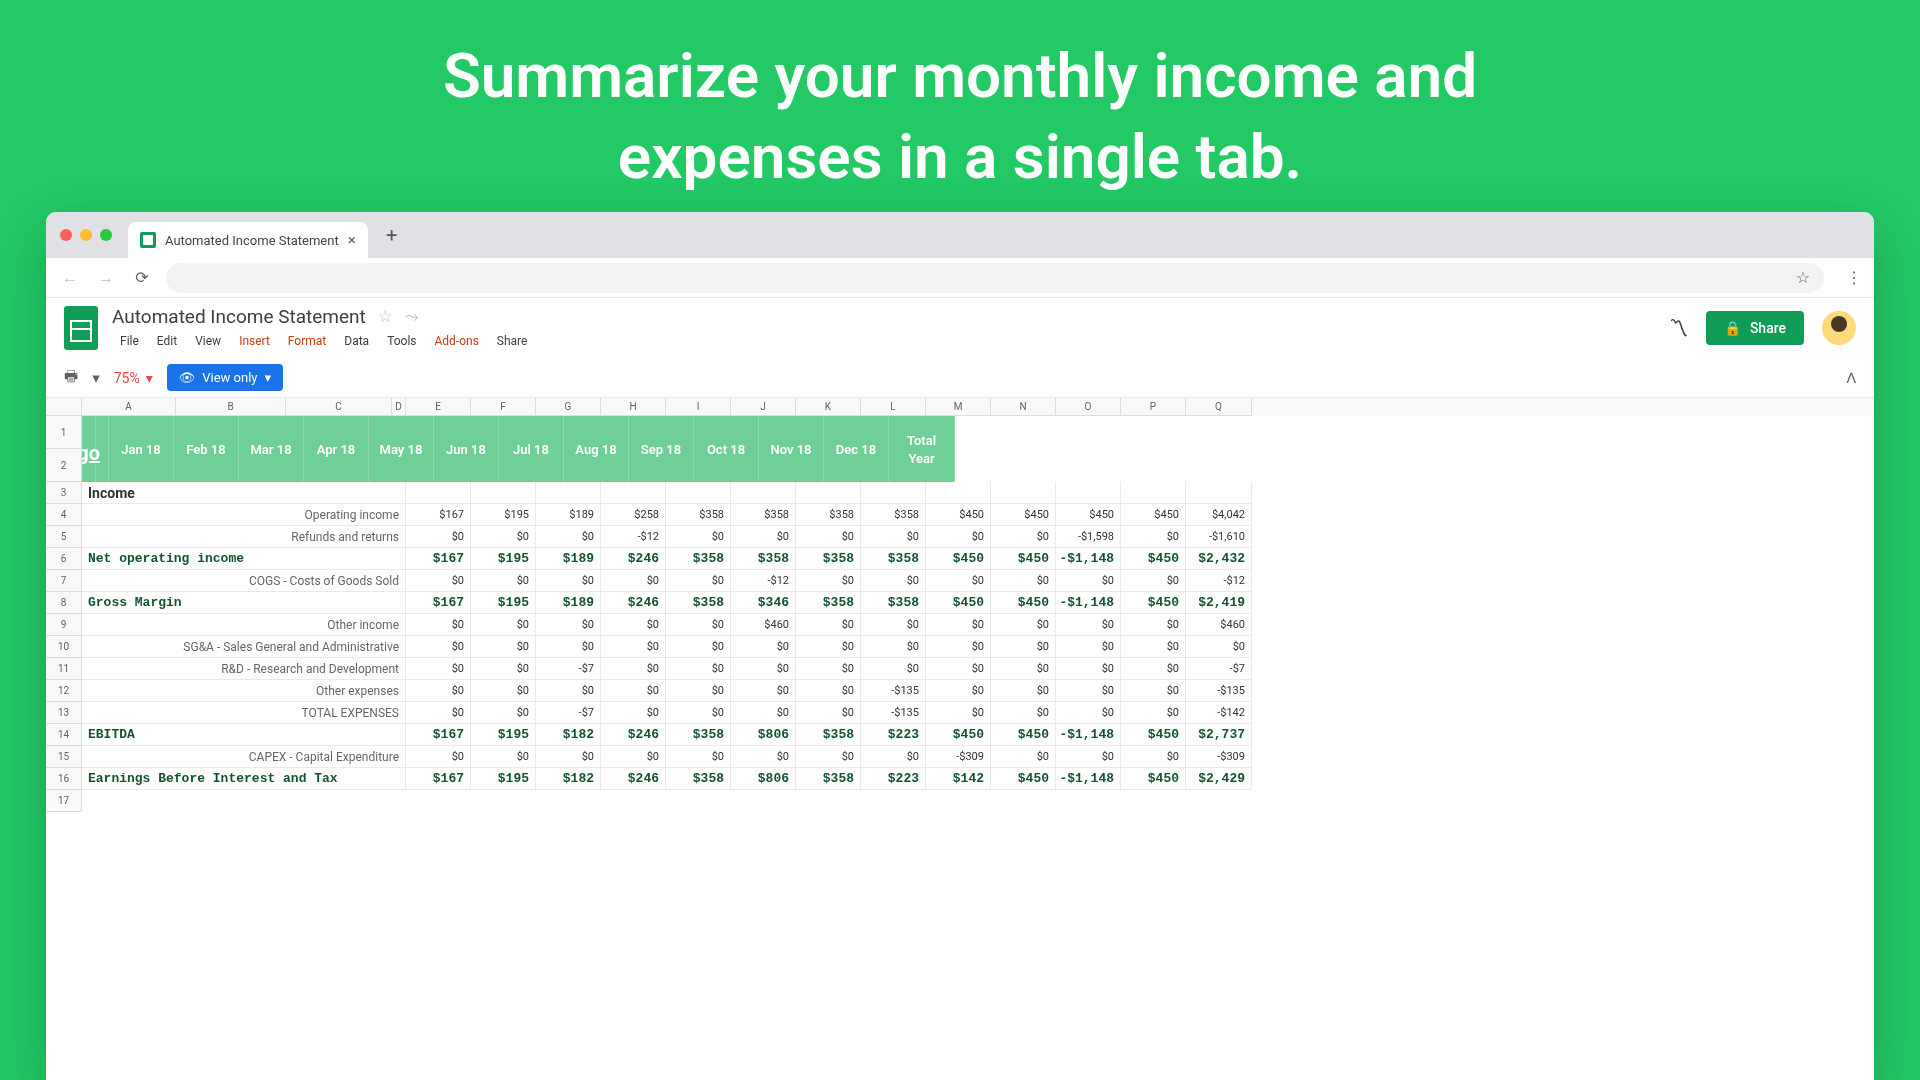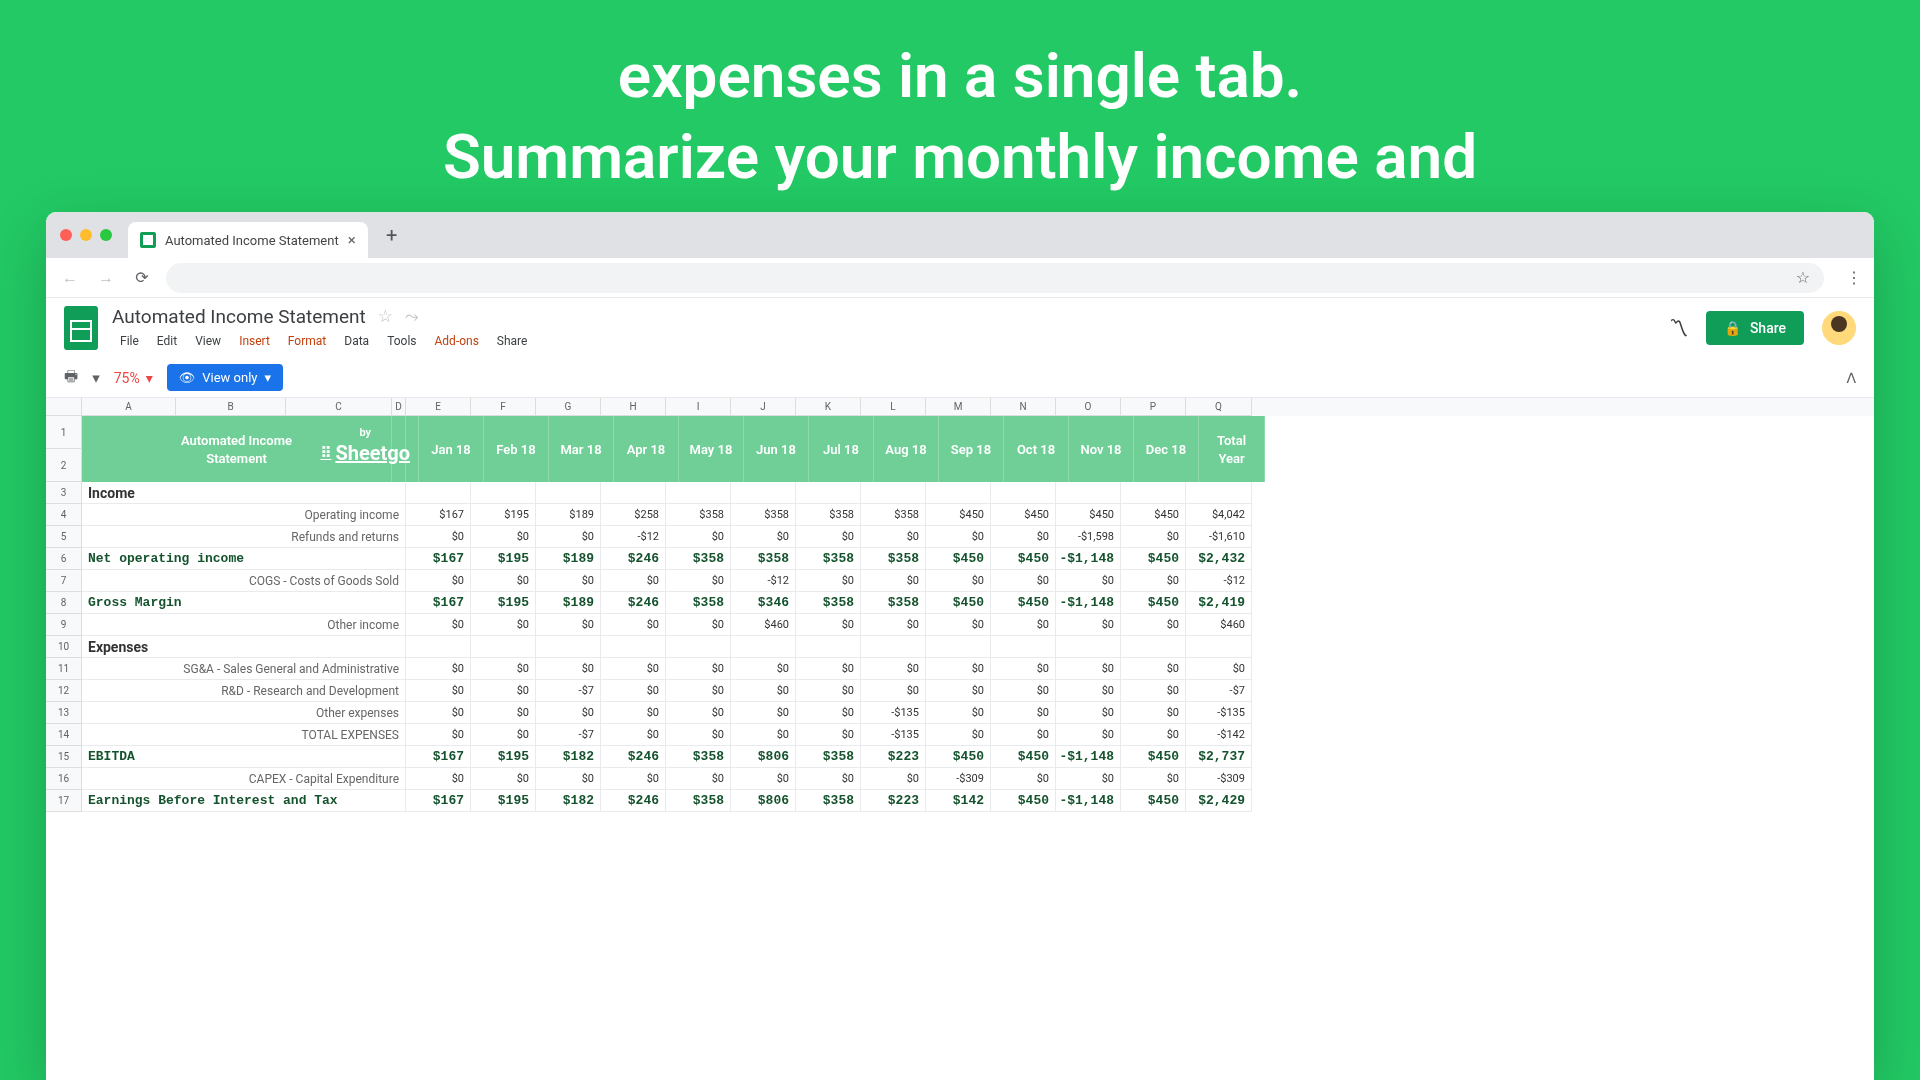--- a/index.html
+++ b/index.html
@@ -66,22 +66,22 @@
 .bylogo{font-size:11px;display:flex;flex-direction:column;align-items:center;gap:2px;}
 .sheetgo{font-weight:700;font-size:20px;display:flex;align-items:center;gap:4px;text-decoration:underline;}
 .sheetgo::before{content:"⠿";font-size:15px;}
 .w-a{width:94px;} .w-b{width:110px;} .w-c{width:106px;} .w-d{width:14px;}
 .w-m{width:65px;} .w-q{width:66px;}
 </style>
 </head>
 <body>
 
 <div class="hero-title">
+  <div>Summarize your monthly income and</div>
   <div>expenses in a single tab.</div>
-  <div>Summarize your monthly income and</div>
 </div>
 
 <div class="window">
   <div class="tabbar">
     <div class="traffic">
       <div class="tl red"></div>
       <div class="tl yellow"></div>
       <div class="tl green"></div>
     </div>
     <div class="tab">
@@ -185,24 +185,20 @@
           <div class="ch w-m">J</div>
           <div class="ch w-m">K</div>
           <div class="ch w-m">L</div>
           <div class="ch w-m">M</div>
           <div class="ch w-m">N</div>
           <div class="ch w-m">O</div>
           <div class="ch w-m">P</div>
           <div class="ch w-q">Q</div>
         </div>
       <div class="row hdr">
-        <div class="c merged" style="width:310px">
-          <div><span>Automated</span> <span>Income</span></div>
-          <div>Statement</div>
-        </div>
         <div class="c merged" style="width:14px">
         </div>
         <div class="c merged" style="width:0px;position:relative;overflow:visible">
           <div style="position:absolute;right:8px;top:10px;text-align:center" class="bylogo">
            <div>by</div>
            <div class="sheetgo">Sheetgo</div>
           </div>
         </div>
         <div id="monthhdrs" style="display:contents"><div class="c w-m">Jan 18</div><div class="c w-m">Feb 18</div><div class="c w-m">Mar 18</div><div class="c w-m">Apr 18</div><div class="c w-m">May 18</div><div class="c w-m">Jun 18</div><div class="c w-m">Jul 18</div><div class="c w-m">Aug 18</div><div class="c w-m">Sep 18</div><div class="c w-m">Oct 18</div><div class="c w-m">Nov 18</div><div class="c w-m">Dec 18</div></div>
         <div class="c merged w-q">
@@ -316,36 +312,20 @@
             <div class="c val w-m">$0</div>
             <div class="c val w-m">$460</div>
             <div class="c val w-m">$0</div>
             <div class="c val w-m">$0</div>
             <div class="c val w-m">$0</div>
             <div class="c val w-m">$0</div>
             <div class="c val w-m">$0</div>
             <div class="c val w-m">$0</div>
             <div class="c val w-q">$460</div>
           </div>
-          <div class="row section">
-            <div class="c first " style="width: 324px;">Expenses</div>
-            <div class="c w-m"></div>
-            <div class="c w-m"></div>
-            <div class="c w-m"></div>
-            <div class="c w-m"></div>
-            <div class="c w-m"></div>
-            <div class="c w-m"></div>
-            <div class="c w-m"></div>
-            <div class="c w-m"></div>
-            <div class="c w-m"></div>
-            <div class="c w-m"></div>
-            <div class="c w-m"></div>
-            <div class="c w-m"></div>
-            <div class="c w-q"></div>
-          </div>
           <div class="row ">
             <div class="c first label" style="width: 324px;">SG&amp;A - Sales General and Administrative</div>
             <div class="c val w-m">$0</div>
             <div class="c val w-m">$0</div>
             <div class="c val w-m">$0</div>
             <div class="c val w-m">$0</div>
             <div class="c val w-m">$0</div>
             <div class="c val w-m">$0</div>
             <div class="c val w-m">$0</div>
             <div class="c val w-m">$0</div>

